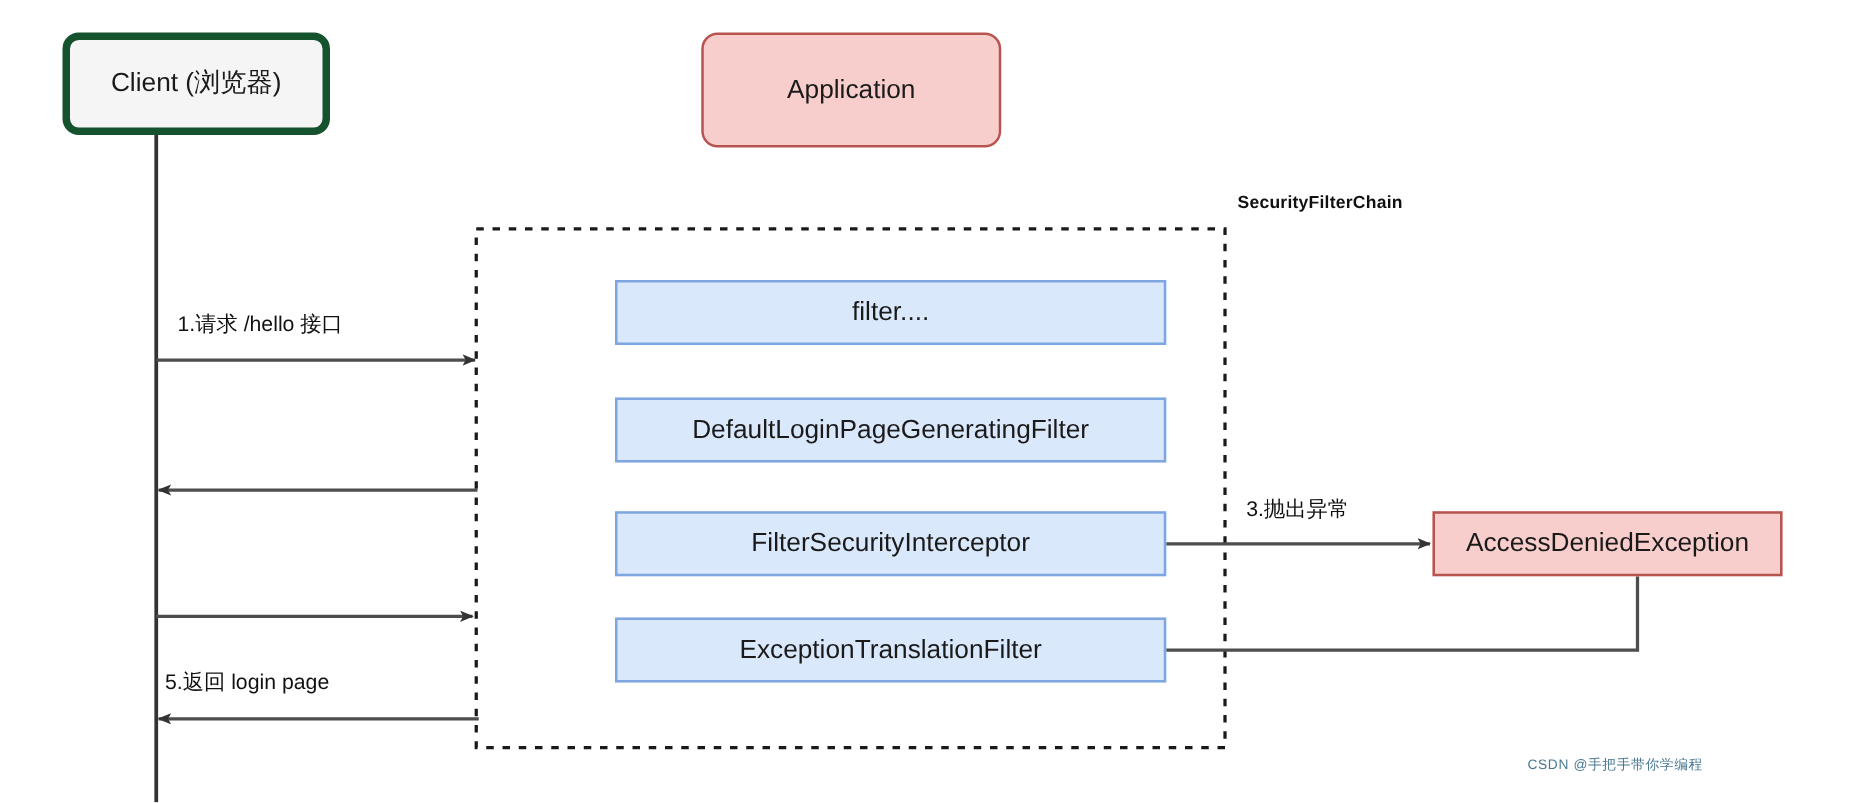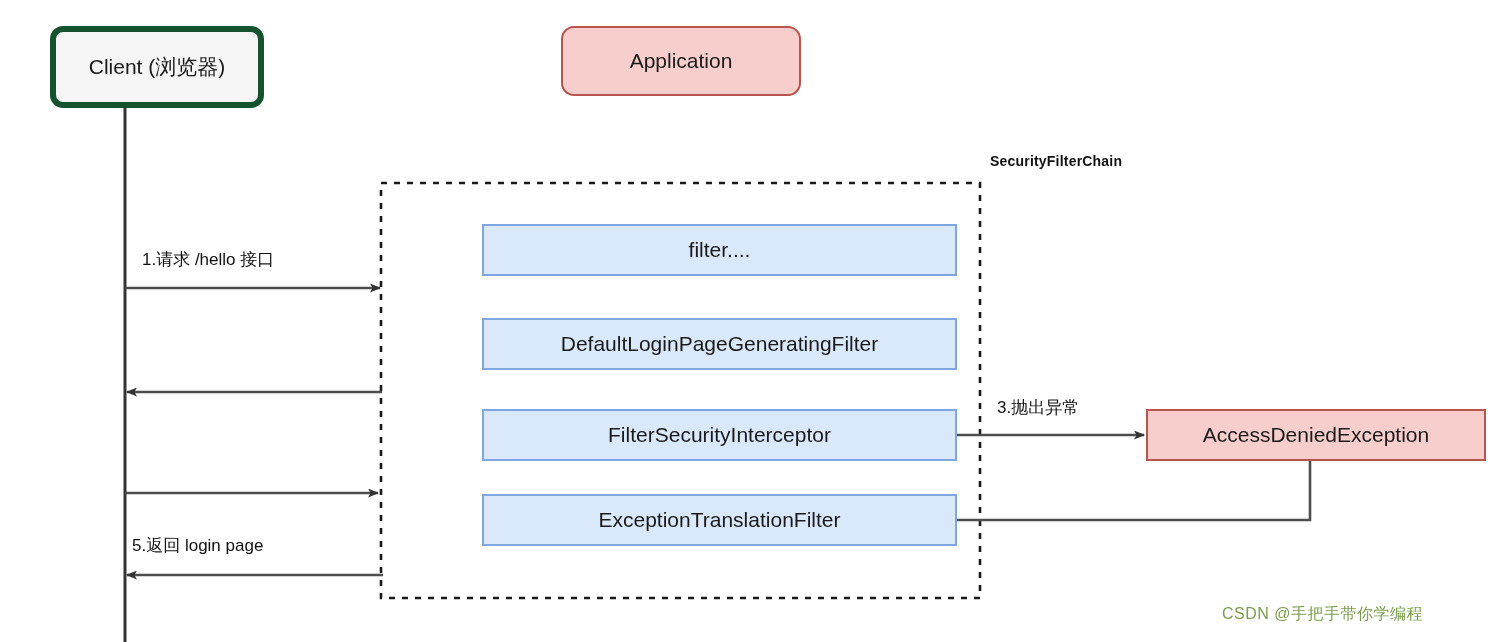--- a/index.html
+++ b/index.html
@@ -42,38 +42,38 @@
     background: #f5f5f5;
     border: 6px solid #14532d;
     border-radius: 13px;
     font-size: 21px;
     margin-left: 32px;
   }
   .node-application {
     left: 561px;
     top: 26px;
     width: 240px;
-    height: 70px;
+    height: 92px;
     background: #f8cecc;
     border: 2px solid #b85450;
     border-radius: 13px;
     font-size: 21px;
   }
   .node-filter {
-    left: 482px;
-    width: 475px;
+    left: 492px;
+    width: 441px;
     height: 52px;
     background: #dae8fc;
     border: 2px solid #7ea6e0;
     font-size: 21px;
   }
   .node-exception {
     left: 1146px;
     top: 409px;
-    width: 340px;
+    width: 280px;
     height: 52px;
     background: #f8cecc;
     border: 2px solid #b85450;
     font-size: 21px;
   }
   .label {
     position: absolute;
     color: #111111;
     font-size: 22px;
     white-space: nowrap;
@@ -85,22 +85,22 @@
     font-size: 14px;
     letter-spacing: 0.2px;
   }
   .label-step {
     font-size: 17px;
   }
   .watermark {
     position: absolute;
     left: 1222px;
     top: 604px;
-    font-size: 16px;
-    color: #4d7c0f;
+    font-size: 11px;
+    color: #0c4a6e;
     white-space: nowrap;
     opacity: 0.75;
     letter-spacing: 0.5px;
   }
 </style>
 </head>
 <body>
 
 <div id="canvas">
 

